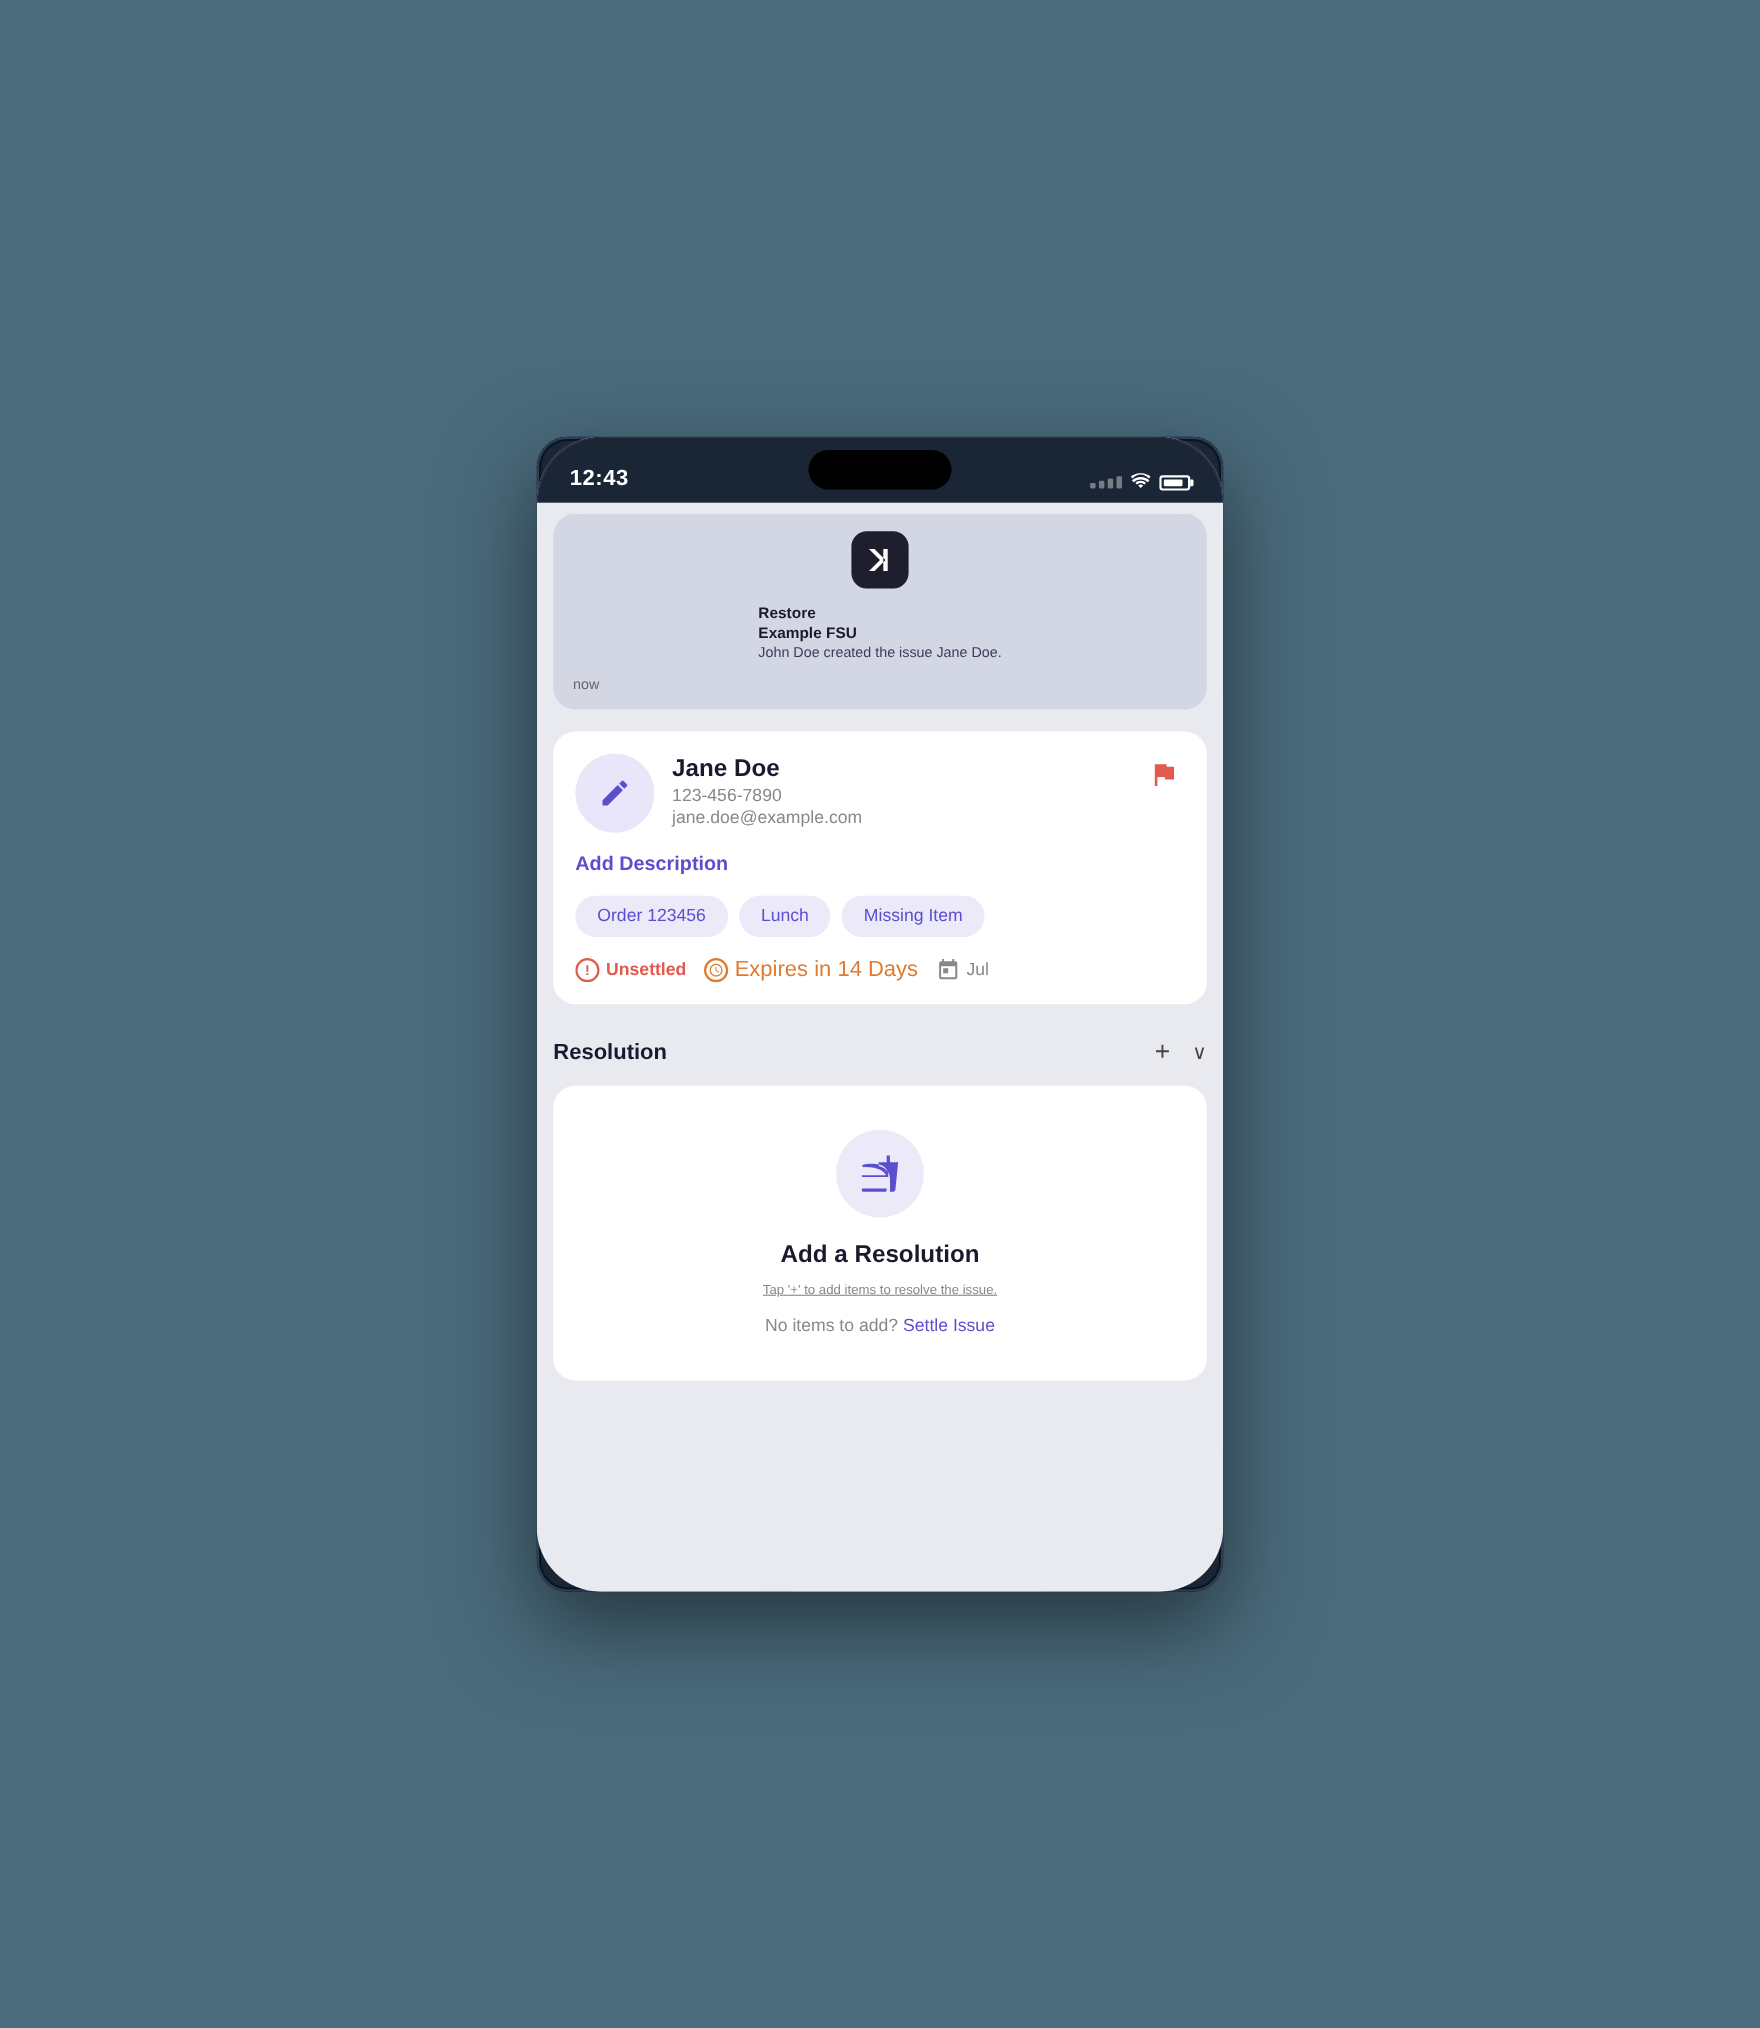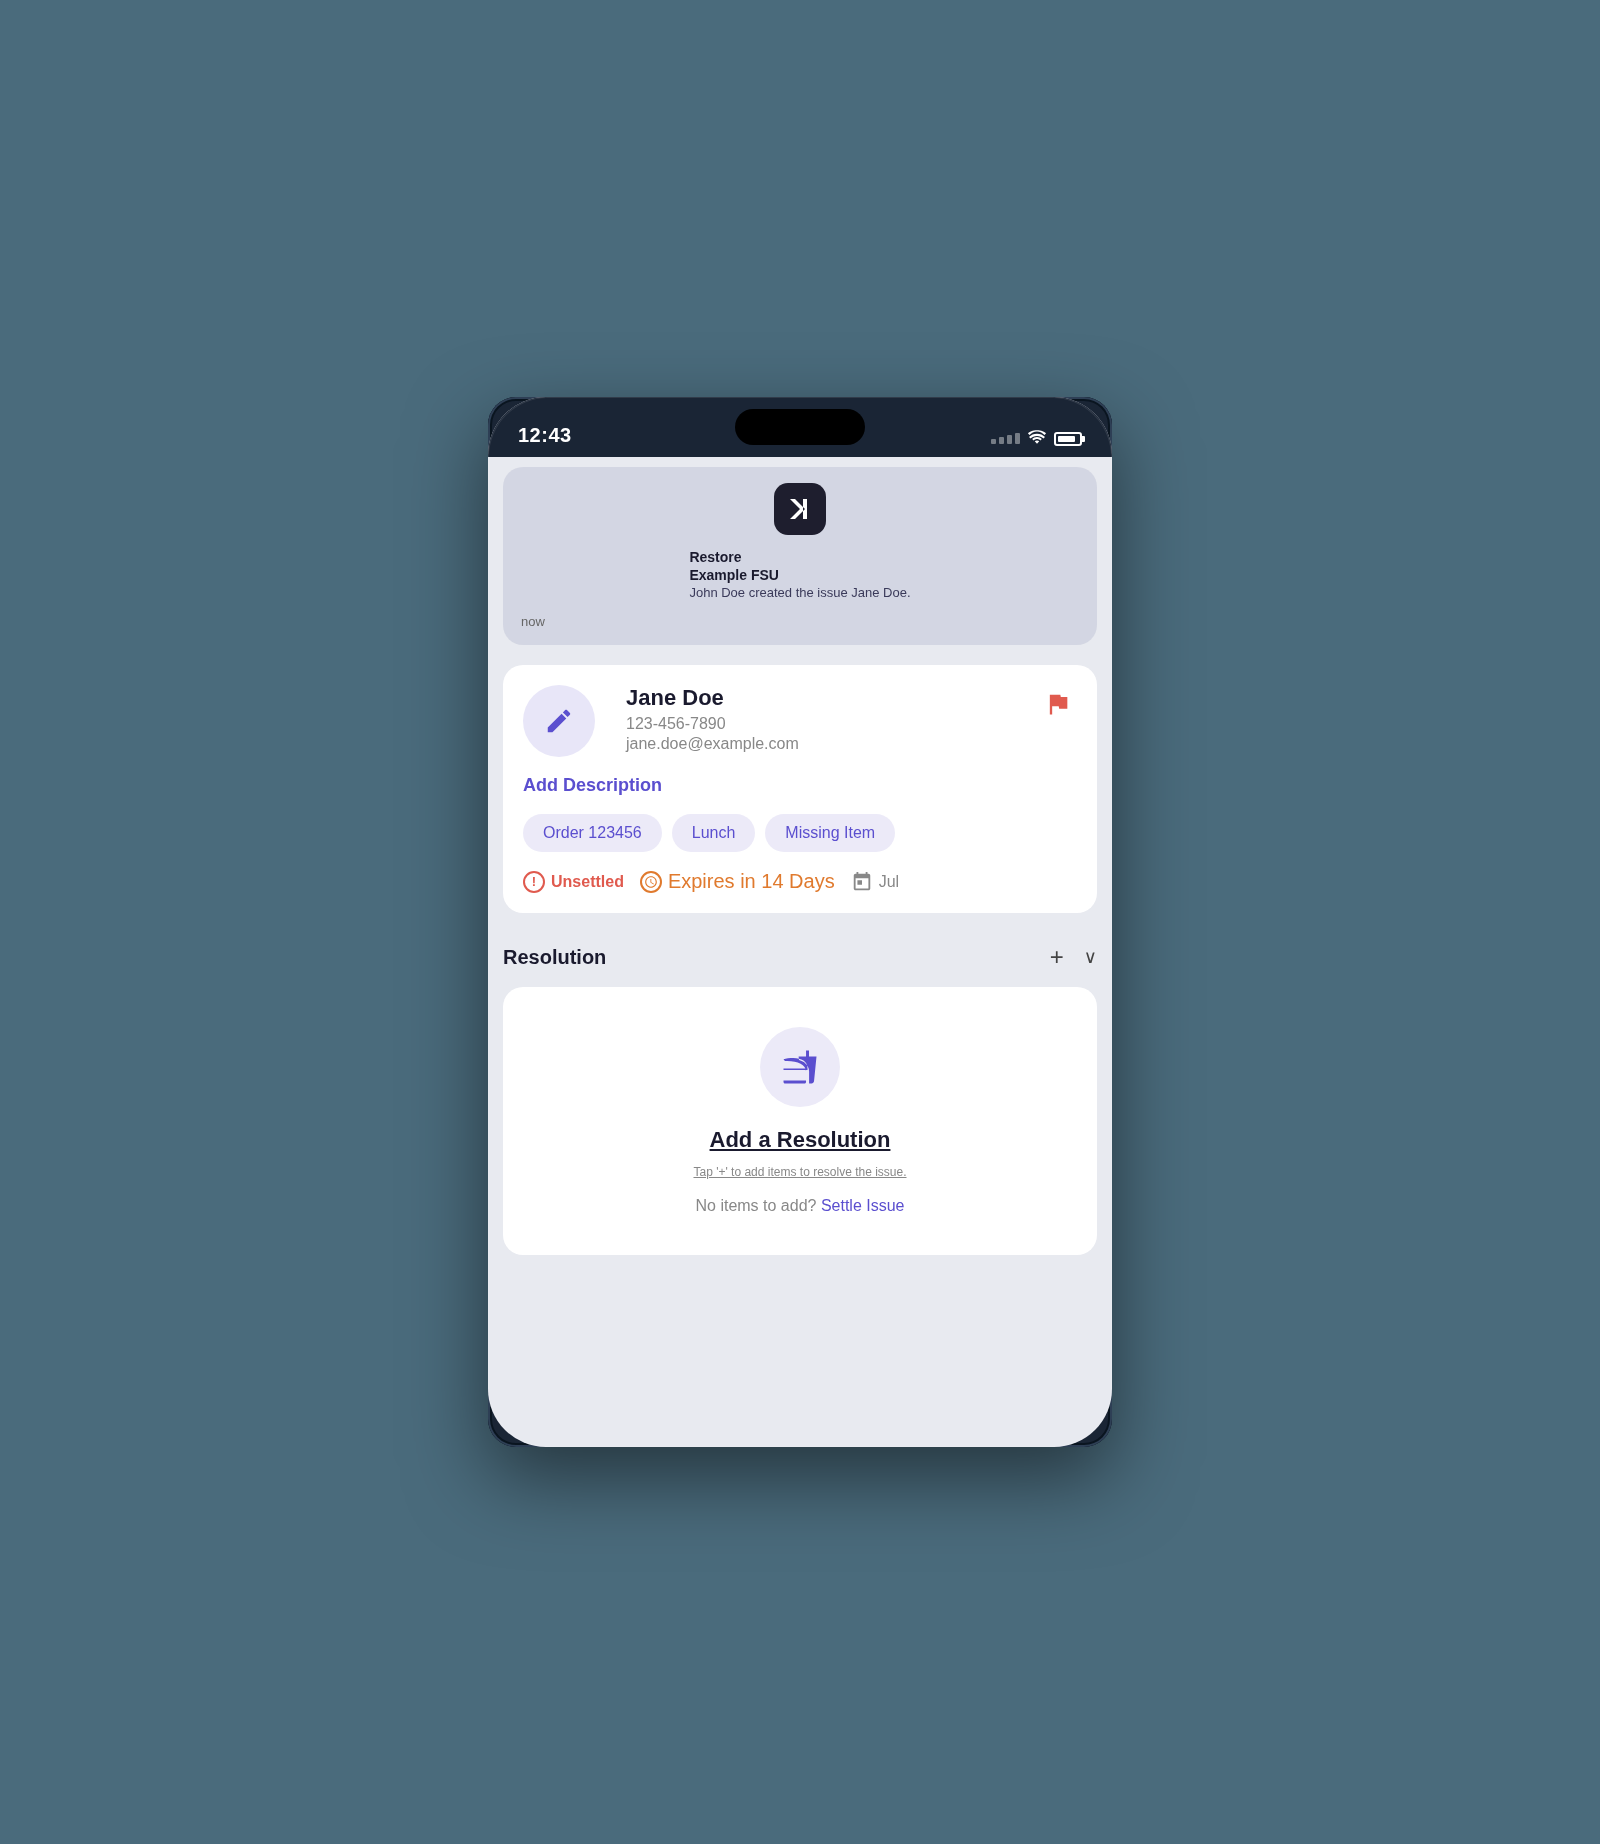--- a/index.html
+++ b/index.html
@@ -368,21 +368,20 @@
       flex-direction: column;
       align-items: center;
       text-align: center;
     }
 
     .resolution-empty-title {
       font-size: 22px;
       font-weight: 600;
       color: #1a1a2e;
       margin-bottom: 10px;
-      text-decoration: underline;
     }
 
     .resolution-empty-desc {
       font-size: 12px;
       color: #888;
       margin-bottom: 16px;
       line-height: 1.5;
       text-decoration: underline;
     }
 
@@ -450,21 +449,21 @@
 
       <div class="issue-card">
 
         <div class="issue-header">
             <div style="width: 72px; height: 72px; background: rgb(232, 230, 248); border-radius: 50%; display: flex; align-items: center; justify-content: center; flex-shrink: 0; position: relative;">
             <svg width="30" height="30" viewBox="0 0 24 24" fill="#5b4fcf">
               <path d="M3 17.25V21h3.75L17.81 9.94l-3.75-3.75L3 17.25zm17.71-10.21c.39-.39.39-1.02 0-1.41l-2.34-2.34c-.39-.39-1.02-.39-1.41 0l-1.83 1.83 3.75 3.75 1.83-1.83z"></path>
             </svg>
           </div>
 
-          <div class="user-info" style="margin-left: 15px;">
+          <div class="user-info" style="margin-left: 0px;">
             <div class="user-name">Jane Doe</div>
             <div class="user-phone">123-456-7890</div>
             <div class="user-email">jane.doe@example.com</div>
           </div>
 
           <div class="flag-button">
             <svg width="28" height="28" viewBox="0 0 24 24" fill="#e05a4e">
               <path d="M14.4 6L14 4H5v17h2v-7h5.6l.4 2h7V6z"></path>
             </svg>
           </div>

